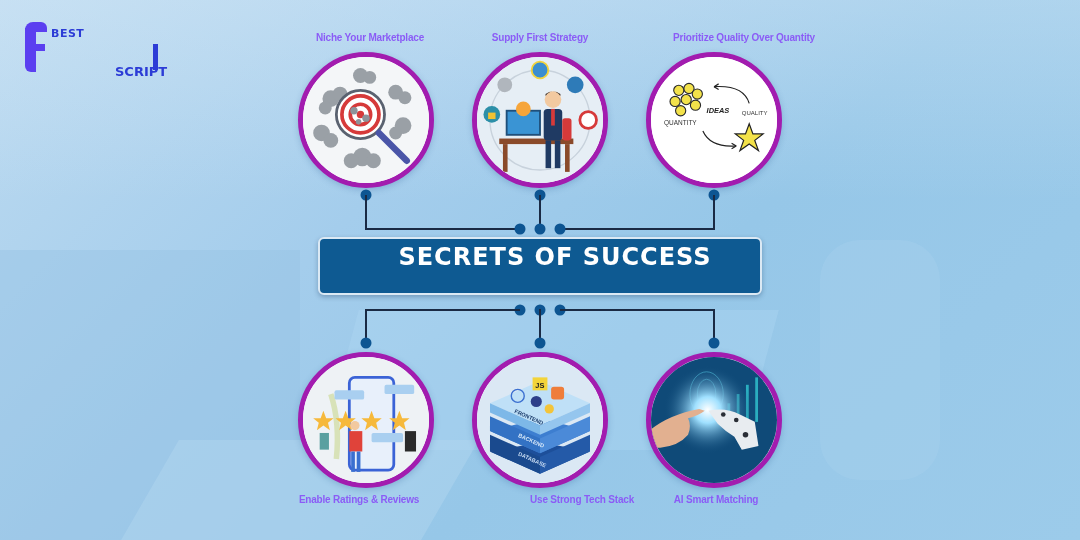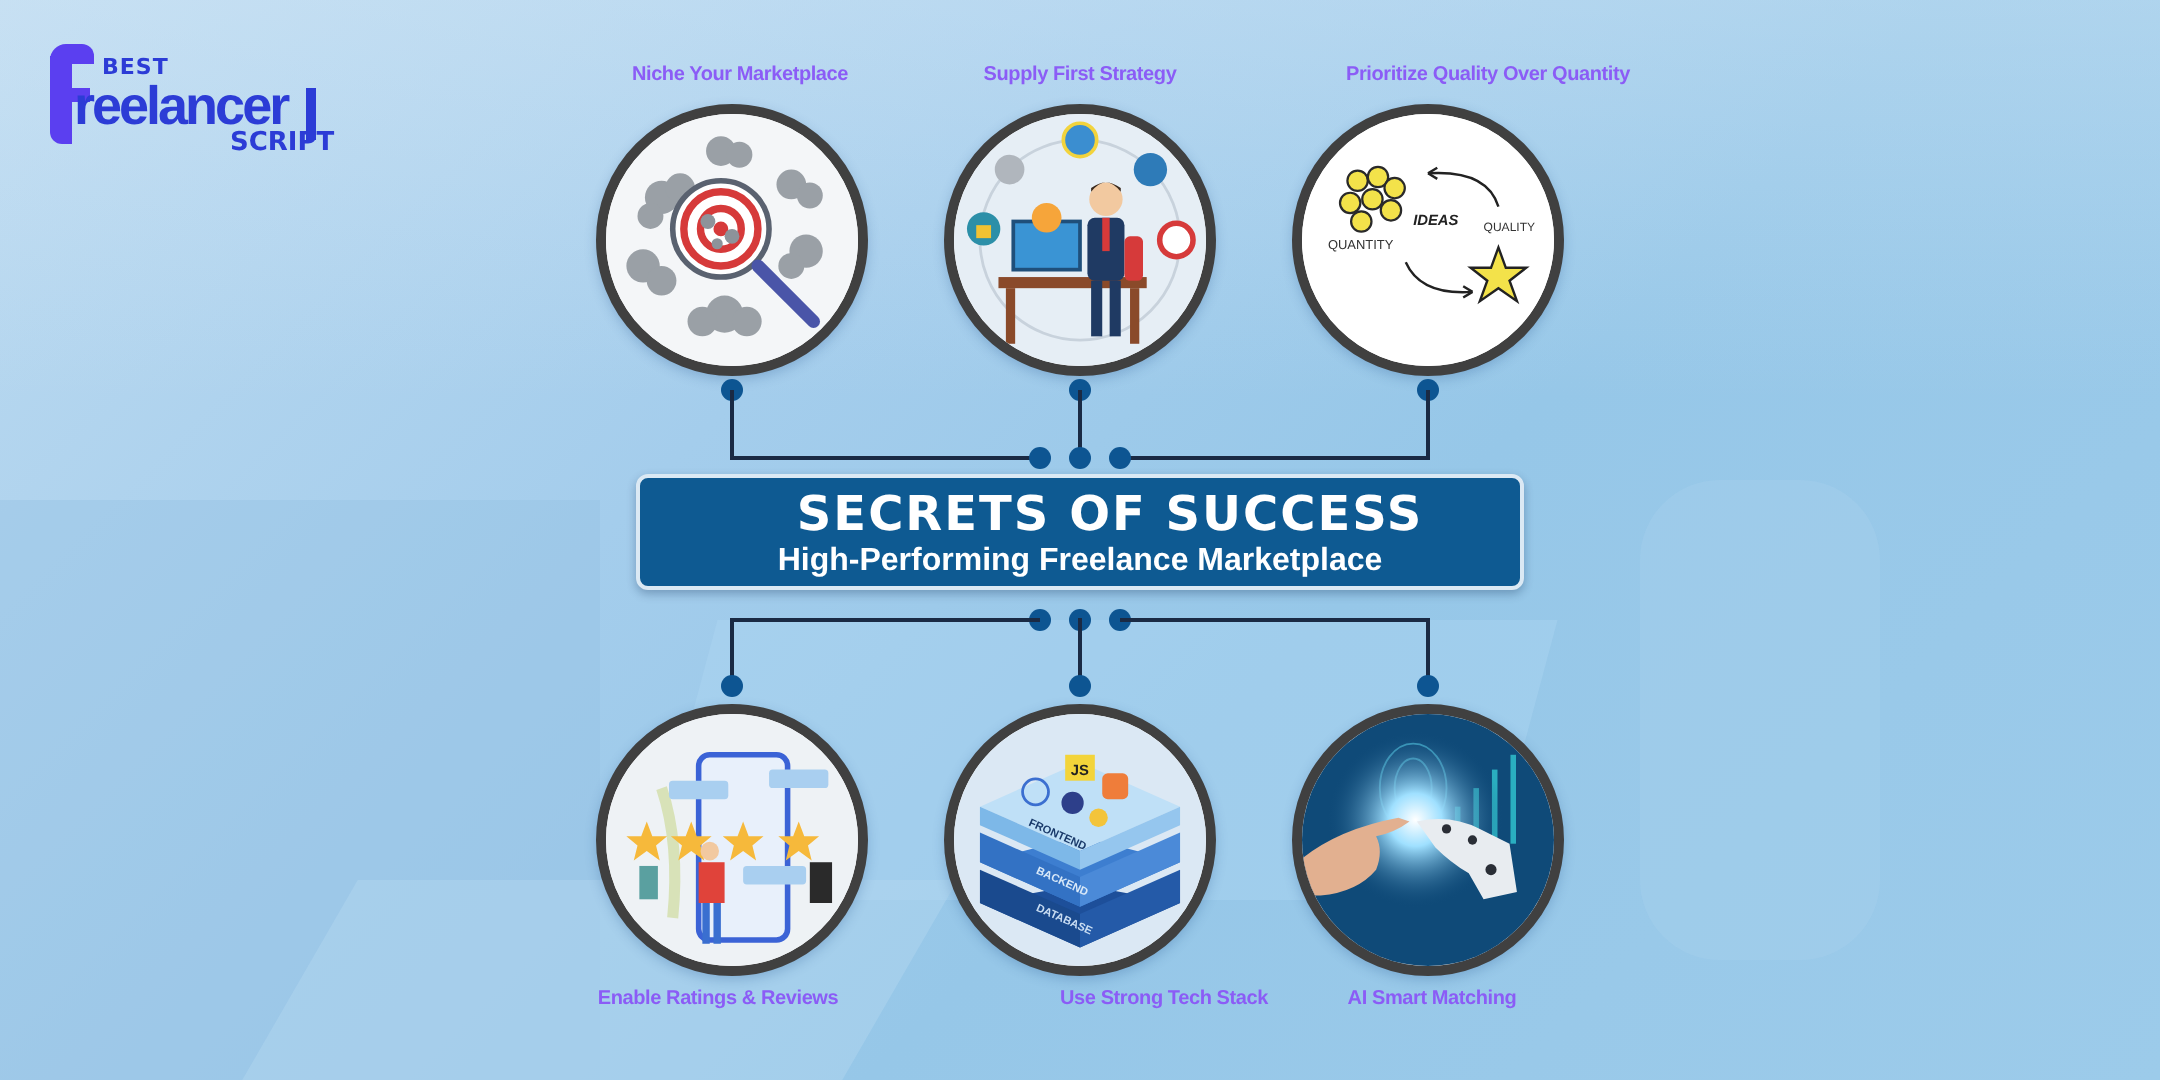--- a/index.html
+++ b/index.html
@@ -30,21 +30,21 @@
   
   .label {
     position: absolute; font-size: 10px; font-weight: bold; color: #8b5cf6;
     white-space: nowrap; transform: translateX(-50%); letter-spacing: -0.2px;
     font-family: "Liberation Sans", sans-serif;
   }
 
   
   .circle {
     position: absolute; width: 136px; height: 136px; border-radius: 50%;
-    border: 5px solid #404040; background: #ffffff; overflow: hidden;
+    border: 5px solid #a21caf; background: #ffffff; overflow: hidden;
     transform: translate(-50%, -50%);
     box-shadow: 0 2px 6px rgba(30,80,140,0.25);
   }
   .circle svg { width: 100%; height: 100%; display: block; }
 
   
   .line { position: absolute; background: #1a2a44; }
   .dot { position: absolute; width: 11px; height: 11px; border-radius: 50%; background: #0d5592; transform: translate(-50%, -50%); }
 
   
@@ -72,21 +72,20 @@
 <div class="bg-shape bg2"></div>
 <div class="bg-shape bg3"></div>
 
 <div class="logo">
   <div class="logo-f">
     <div class="stem"></div>
       <div class="bar1"></div>
       <div class="bar2"></div>
   </div>
   <span class="logo-best">BEST</span>
-  <span class="logo-word">reelancer</span>
   <span class="logo-script">SCRIPT</span>
   <div class="logo-tail"></div>
 </div>
 
 <div class="label" style="left:370px; top:32px;">Niche Your Marketplace</div>
 <div class="label" style="left:540px; top:32px;">Supply First Strategy</div>
 <div class="label" style="left:744px; top:32px;">Prioritize Quality Over Quantity</div>
 
 <div class="circle" style="left:366px; top:120px;">
   <svg viewBox="0 0 136 136">
@@ -175,21 +174,20 @@
 <div class="line" style="left:365px; top:228px; width:155px; height:2px;"></div>
 <div class="line" style="left:539px; top:195px; width:2px; height:34px;"></div>
 <div class="line" style="left:713px; top:195px; width:2px; height:34px;"></div>
 <div class="line" style="left:560px; top:228px; width:155px; height:2px;"></div>
 <div class="dot" style="left:520px; top:229px;"></div>
 <div class="dot" style="left:540px; top:229px;"></div>
 <div class="dot" style="left:560px; top:229px;"></div>
 
 <div class="banner">
   <span class="banner-title">SECRETS OF SUCCESS</span>
-  <span class="banner-sub">High-Performing Freelance Marketplace</span>
 </div>
 
 <div class="dot" style="left:520px; top:310px;"></div>
 <div class="dot" style="left:540px; top:310px;"></div>
 <div class="dot" style="left:560px; top:310px;"></div>
 <div class="line" style="left:365px; top:309px; width:155px; height:2px;"></div>
 <div class="line" style="left:365px; top:309px; width:2px; height:34px;"></div>
 <div class="line" style="left:539px; top:309px; width:2px; height:34px;"></div>
 <div class="line" style="left:560px; top:309px; width:155px; height:2px;"></div>
 <div class="line" style="left:713px; top:309px; width:2px; height:34px;"></div>

